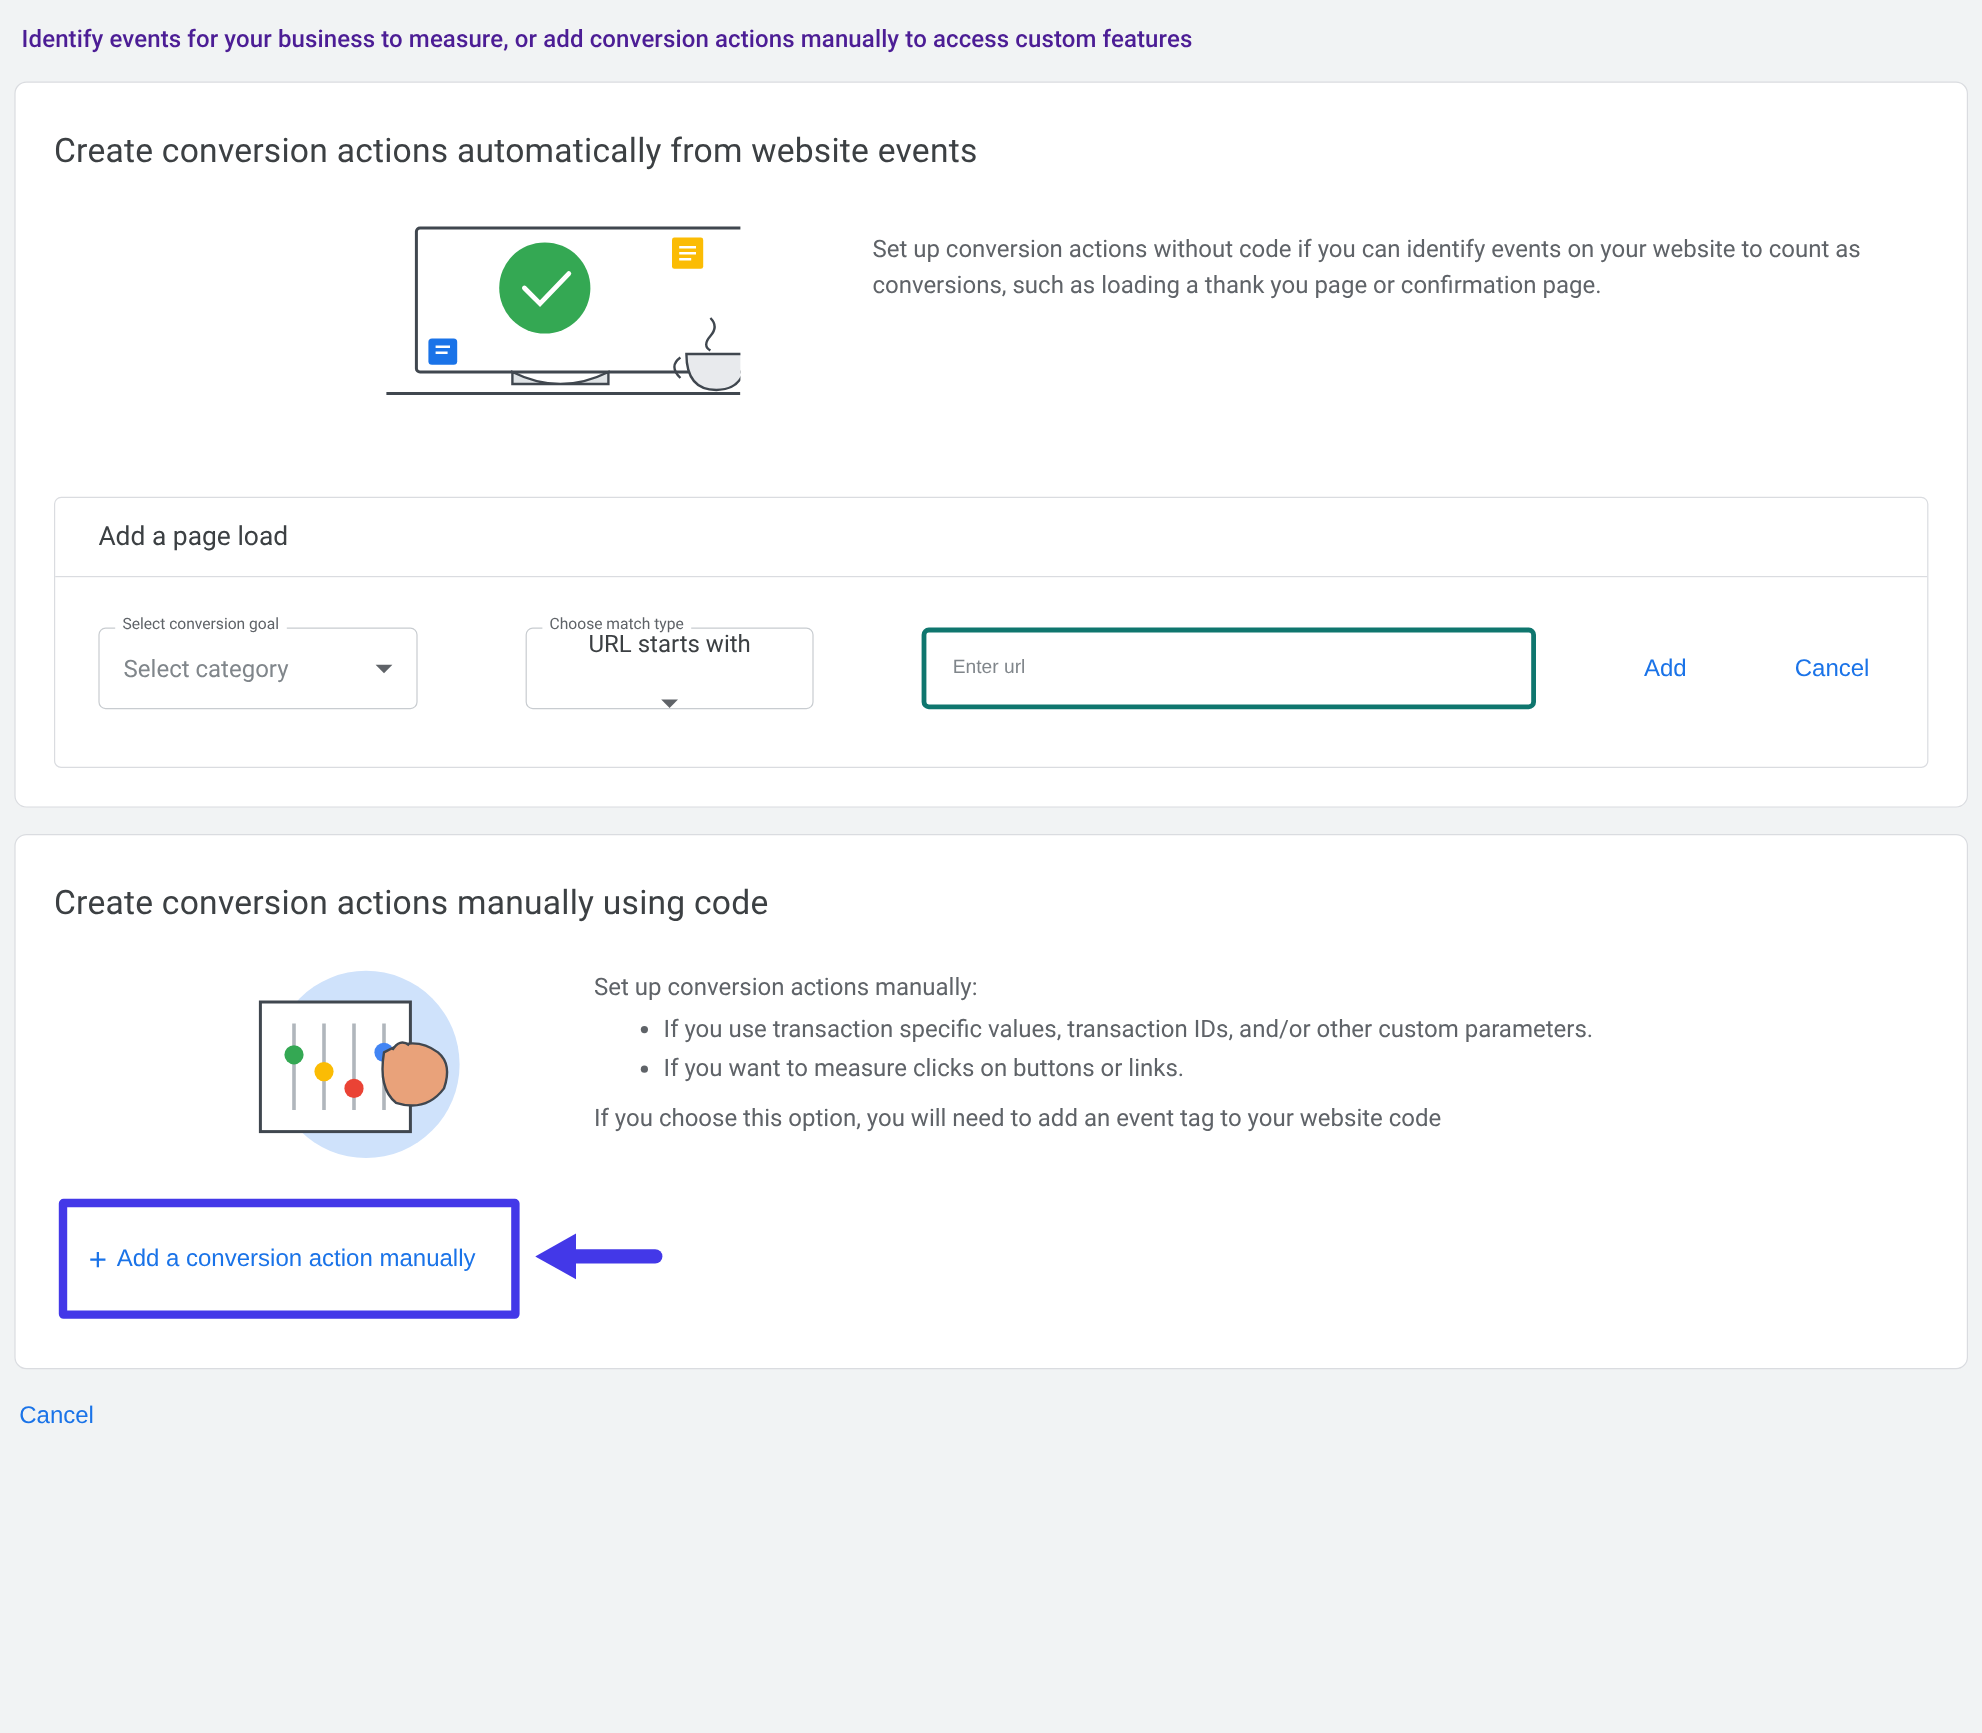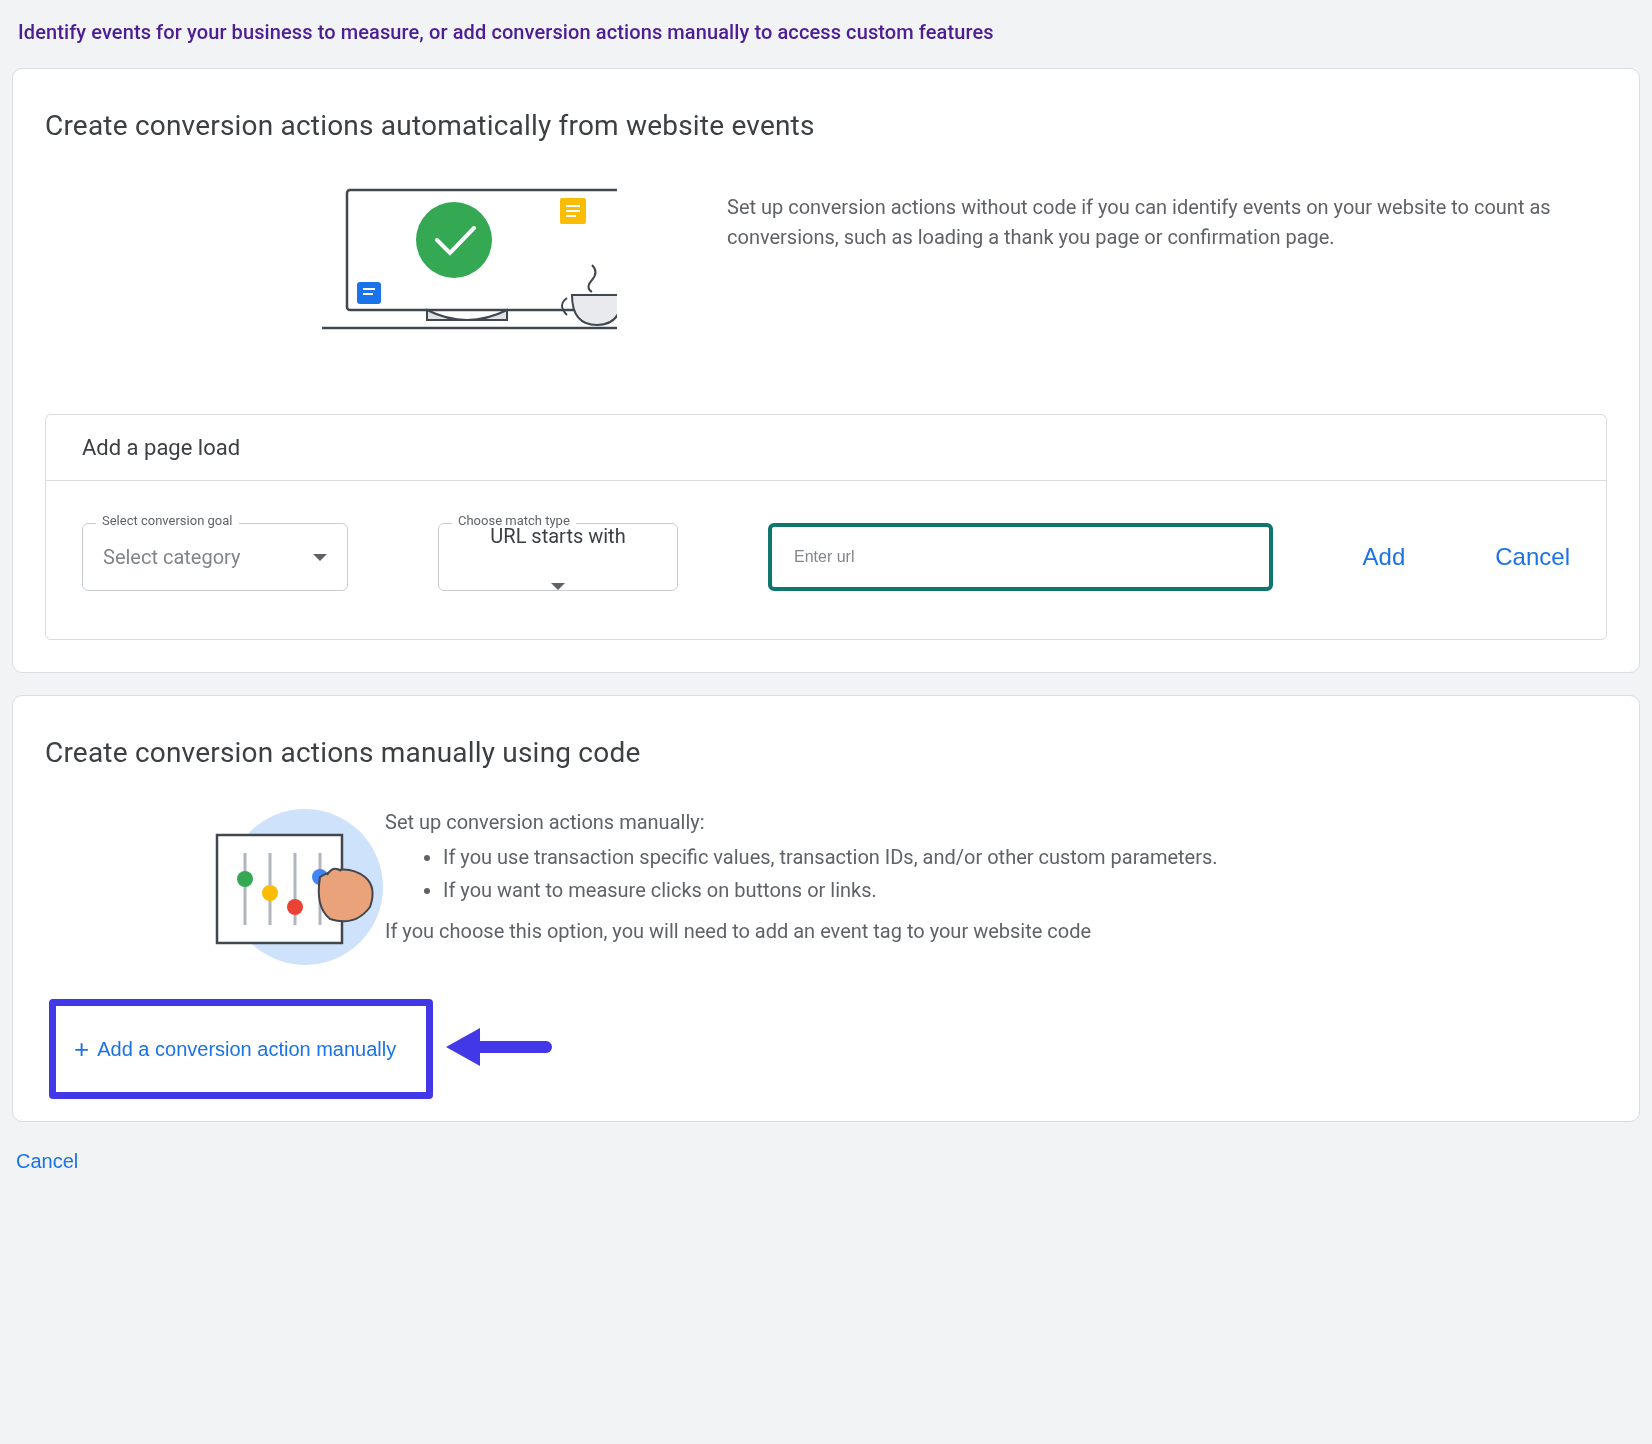--- a/index.html
+++ b/index.html
@@ -106,30 +106,31 @@
     height: 68px;
     width: 512px;
     padding: 0 22px;
     font-size: 16px;
     color: #7f1d1d;
     outline: none;
   }
   .url-input::placeholder { color: #80868b; }
   .link-btn {
     color: #1a73e8;
-    font-size: 24px;
+    font-size: 20px;
     font-weight: 500;
     cursor: pointer;
     background: none;
     border: none;
   }
-  .card2 { padding-bottom: 22px; }
+  .card2 { padding-bottom: 41px; }
   .hero-row2 {
     display: flex;
     align-items: flex-start;
+    gap: 110px;
     padding-left: 160px;
     margin-bottom: 28px;
   }
   .add-manual-wrap {
     display: inline-flex;
     align-items: center;
     border: 7px solid #4338e8;
     border-radius: 4px;
     padding: 30px 30px 30px 18px;
     margin-left: 4px;

